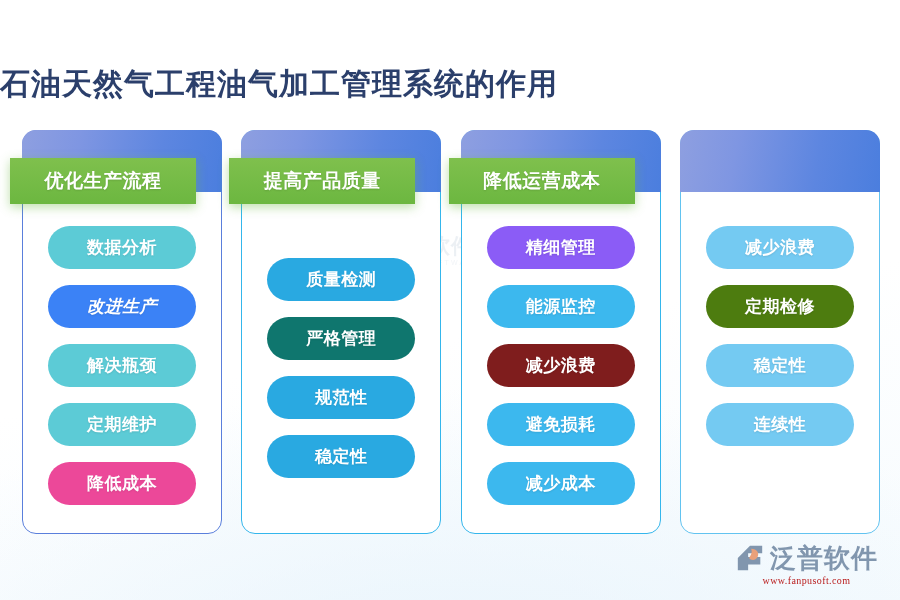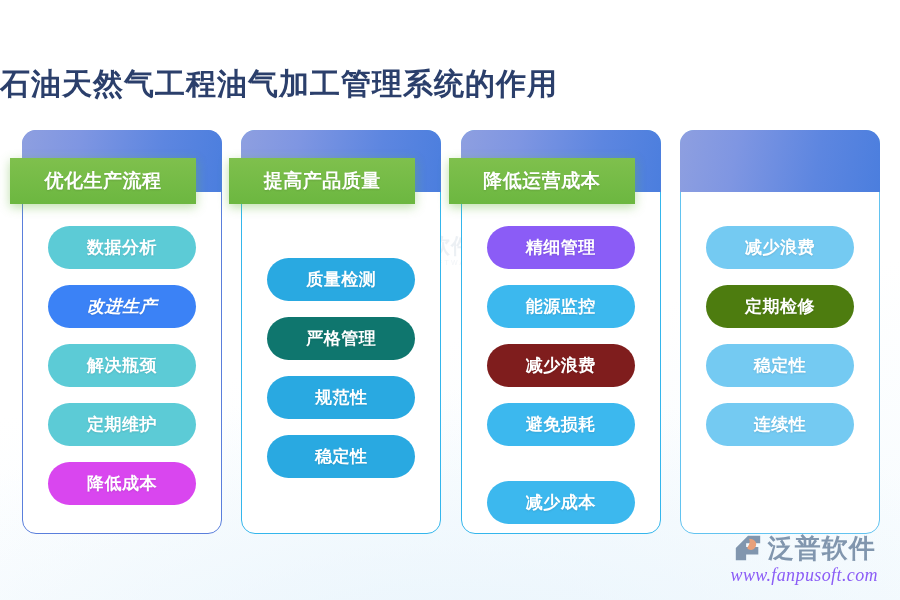--- a/index.html
+++ b/index.html
@@ -94,21 +94,21 @@
   }
 
   
   #logo{
     position:absolute; right:22px; bottom:14px;
     display:flex; flex-direction:column; align-items:center;
   }
   .logo-row{ display:flex; align-items:center; gap:5px; }
   .logo-mark{ width:30px; height:30px; }
   .logo-cn{ font-size:26px; font-weight:bold; color:#8196ae; letter-spacing:1px; line-height:1;}
-  .logo-url{ font-size:18px; color:#8b5cf6; letter-spacing:.4px; margin-top:2px; font-family:"Liberation Serif",serif;font-style:italic;}
+  .logo-url{ font-size:10px; color:#b91c1c; letter-spacing:.4px; margin-top:2px; font-family:"Liberation Serif",serif;}
 </style>
 </head>
 <body>
 
 <h1 id="page-title">石油天然气工程油气加工管理系统的作用</h1>
 
 <div class="watermark">
   <div class="wm-mark"></div>
   <div class="wm-txt">
     <span class="wm-cn">泛普软件</span>
@@ -119,21 +119,21 @@
 <div id="cards">
     <div class="card" style="--edge: #5a7fdc;">
       <div class="card-body"></div>
       <div class="card-head"></div>
       <div class="head-label" style="background: linear-gradient(rgb(127, 192, 77) 0%, rgb(108, 183, 64) 100%);">优化生产流程</div>
       <div class="pill-list">
         <div class="pill" style="background: rgb(92, 203, 214);">数据分析</div>
         <div class="pill" style="background: #3b82f6; font-style: italic;">改进生产</div>
         <div class="pill" style="background: rgb(92, 203, 214);">解决瓶颈</div>
         <div class="pill" style="background: rgb(92, 203, 214);">定期维护</div>
-        <div class="pill" style="background: #d946ef;">降低成本</div>
+        <div class="pill" style="background: #ec4899;">降低成本</div>
       </div>
     </div>
     <div class="card" style="--edge: #34b6ec;">
       <div class="card-body"></div>
       <div class="card-head"></div>
       <div class="head-label" style="background: linear-gradient(rgb(127, 192, 77) 0%, rgb(108, 183, 64) 100%);">提高产品质量</div>
       <div class="pill-list">
         <div class="pill" style="background: rgb(41, 169, 225); margin-top: 32px;">质量检测</div>
         <div class="pill" style="background: #0f766e;">严格管理</div>
         <div class="pill" style="background: rgb(41, 169, 225);">规范性</div>
@@ -142,21 +142,21 @@
     </div>
     <div class="card" style="--edge: #34b6ec;">
       <div class="card-body"></div>
       <div class="card-head"></div>
       <div class="head-label" style="background: linear-gradient(rgb(127, 192, 77) 0%, rgb(108, 183, 64) 100%);">降低运营成本</div>
       <div class="pill-list">
         <div class="pill" style="background: #8b5cf6;">精细管理</div>
         <div class="pill" style="background: rgb(60, 184, 238);">能源监控</div>
         <div class="pill" style="background: #7f1d1d;">减少浪费</div>
         <div class="pill" style="background: rgb(60, 184, 238);">避免损耗</div>
-        <div class="pill" style="background: rgb(60, 184, 238); margin-top: 19px;">减少成本</div>
+        <div class="pill" style="background: rgb(60, 184, 238);">减少成本</div>
       </div>
     </div>
     <div class="card" style="--edge: #62c3f0;">
       <div class="card-body"></div>
       <div class="card-head"></div>
       <div class="pill-list">
         <div class="pill" style="background: rgb(116, 202, 242);">减少浪费</div>
         <div class="pill" style="background: #4d7c0f;">定期检修</div>
         <div class="pill" style="background: rgb(116, 202, 242);">稳定性</div>
         <div class="pill" style="background: rgb(116, 202, 242);">连续性</div>

